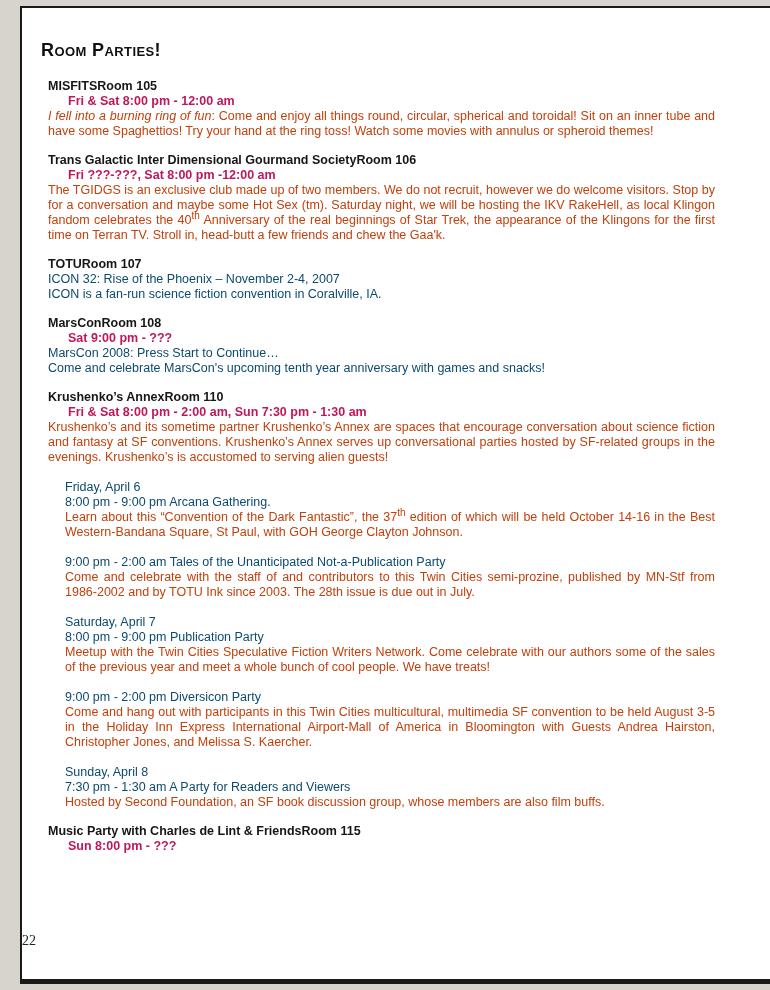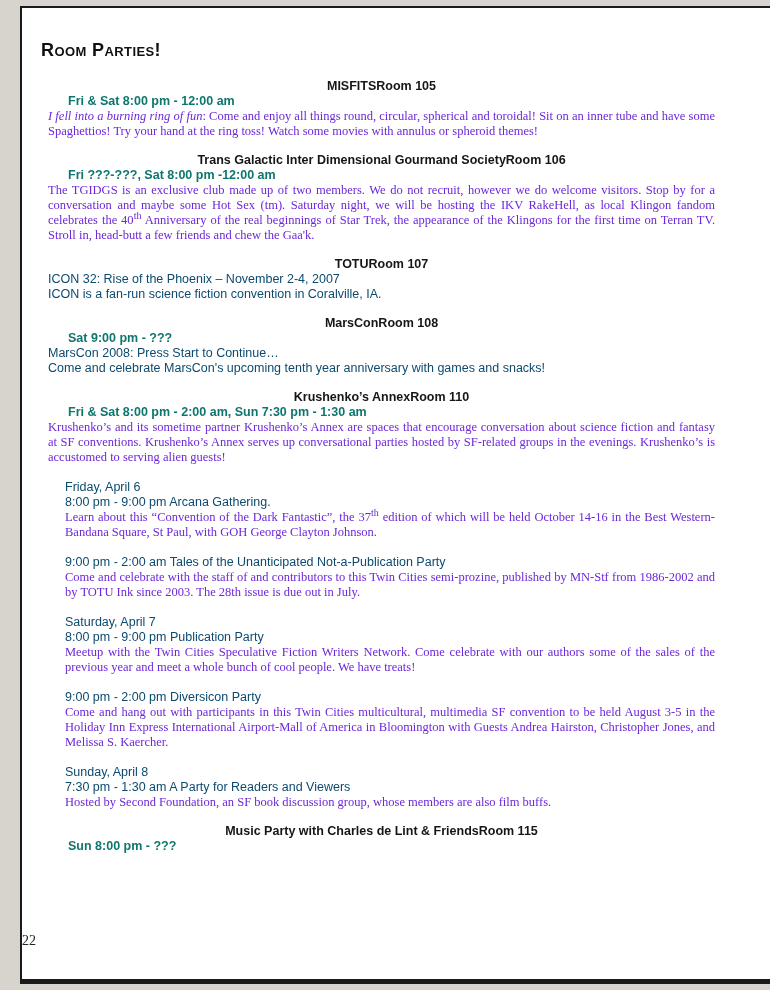--- a/index.html
+++ b/index.html
@@ -29,34 +29,33 @@
     letter-spacing: 0.4px;
     color: #101010;
   }
   .entry {
     margin: 0 0 14px 7px;
     font-size: 12.5px;
     line-height: 15px;
   }
   .entry-head {
     display: flex;
-    justify-content: center;
+    justify-content: flex-start;
     font-weight: bold;
     color: #161616;
   }
   .entry-time {
     font-weight: bold;
-    color: #0f766e;
+    color: #be185d;
     padding-left: 20px;
   }
   .desc {
     margin: 0;
     text-align: justify;
-    color: #6d28d9;
-    font-family: Liberation Serif, serif;
+    color: #c2410c;
   }
   .line { color: #0c4a6e; }
   .subs { margin: 15px 0 0 17px; }
   .sub { margin-bottom: 15px; }
   .sub:last-child { margin-bottom: 12px; }
   sup { font-size: 10px; line-height: 0; }
   em { font-style: italic; }
   .page-num {
     position: absolute;
     left: 0; right: 0; bottom: 30px;

